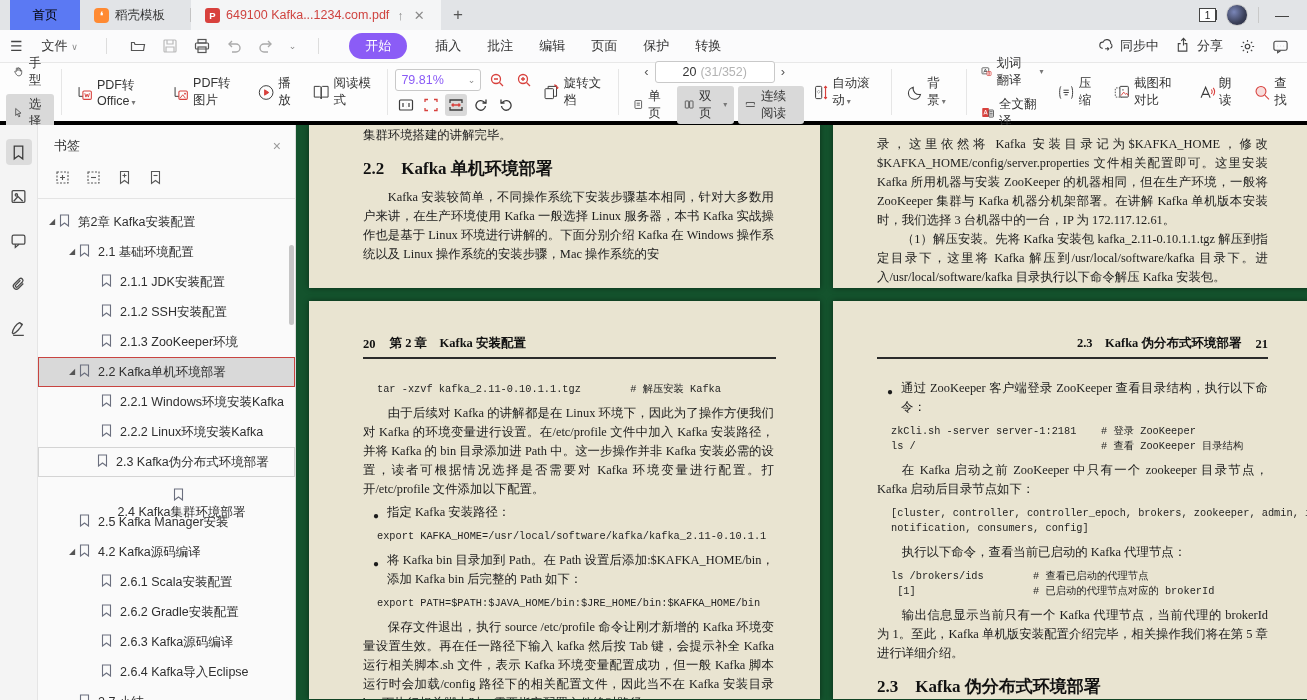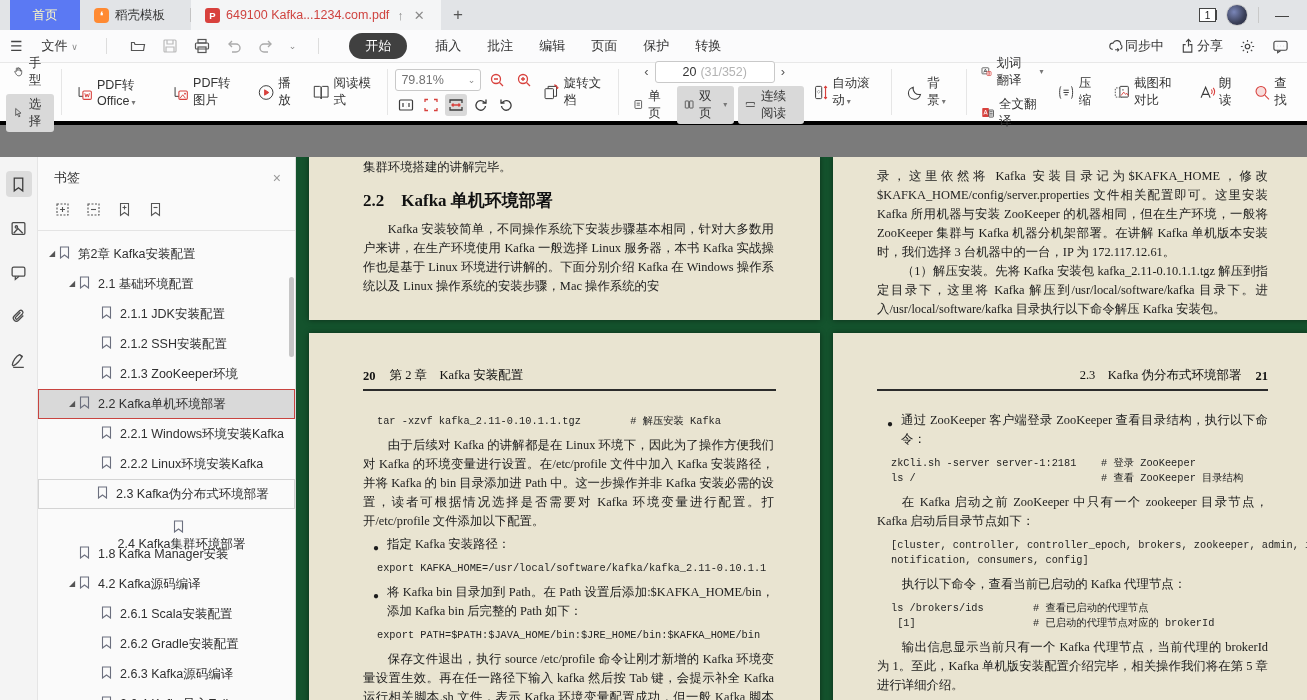--- a/index.html
+++ b/index.html
@@ -3,21 +3,21 @@
 <meta charset="utf-8">
 <style>
   * { margin:0; padding:0; box-sizing:border-box; }
   html,body { width:1307px; height:700px; overflow:hidden;
     font-family:"Liberation Sans", sans-serif; font-size:12px; color:#3b3b3b; background:#7b7b7b;}
   .app { width:1307px; height:700px; display:flex; flex-direction:column; }
 
   
   .tabbar { height:30px; background:#e2e4e7; display:flex; align-items:stretch; flex:0 0 30px; }
   .tab { display:flex; align-items:center; gap:6px; padding:0 14px; font-size:12.5px; cursor:default; }
-  .tab.home { background:#5b79f3; color:#fef9c3; margin-left:10px; min-width:70px; justify-content:center;}
+  .tab.home { background:#5b79f3; color:#000000; margin-left:10px; min-width:70px; justify-content:center;}
   .tab.docer { color:#333; min-width:110px; }
   .tab.pdfdoc { background:#f4f5f6; color:#cf4440; min-width:250px; }
   .docer-ico { width:15px; height:15px; border-radius:4px; background:#ff8a33; color:#fff; display:inline-flex; align-items:center; justify-content:center; font-size:10px; font-weight:bold;}
   .pdf-ico { width:15px; height:15px; border-radius:3px; background:#d8413d; color:#fff; display:inline-flex; align-items:center; justify-content:center; font-size:9.5px; font-weight:bold;}
   .tab-x, .tab-up { color:#8a8a8a; font-size:13px; padding:0 2px; }
   .newtab { display:flex; align-items:center; padding:0 12px; font-size:17px; color:#555; }
   .tab-sep { width:1px; height:14px; background:#c4c4c4; align-self:center; }
   .tabbar-right { margin-left:auto; display:flex; align-items:center; gap:10px; padding-right:12px;}
   .badge1 { border:1.5px solid #444; width:17px; height:14px; font-size:10px; display:flex; align-items:center; justify-content:center; color:#222; background:#fff; position:relative;}
   .badge1:after{content:"";position:absolute;right:-4px;top:1px;width:2px;height:10px;border-left:1.5px solid #444;}
@@ -27,48 +27,48 @@
 
   
   .menubar { height:33px; background:#fbfbfc; display:flex; align-items:center; padding:0 10px; flex:0 0 33px; border-bottom:1px solid #e8e8e8;}
   .menugrp { display:flex; align-items:center; gap:14px; }
   .mi { color:#333; font-size:13px; padding:3px 6px; }
   .hamb { font-size:14px; color:#444; letter-spacing:-1px;}
   .chev { font-size:9px; color:#888; }
   .qicon { width:18px; height:18px; color:#555; display:inline-flex; align-items:center; justify-content:center;}
   .qicon svg { width:16px; height:16px; }
   .msep { width:1px; height:16px; background:#ddd; margin:0 8px;}
-  .start-pill { background:#404040; color:#fff; border-radius:13px; padding:4px 16px; font-size:13px; margin:0 8px;}
+  .start-pill { background:#8b5cf6; color:#fff; border-radius:13px; padding:4px 16px; font-size:13px; margin:0 8px;}
   .menubar-right { margin-left:auto; display:flex; align-items:center; gap:16px; color:#333; font-size:13px; padding-right:8px;}
-  .mr-item { display:flex; align-items:center; }
+  .mr-item { display:flex; align-items:flex-start; gap:5px;}
   .mr-item svg { width:17px; height:17px; }
 
   
   .toolbar { height:62px; background:#fdfdfd; border-bottom:4px solid #000000; display:flex; align-items:center; padding:0 6px; flex:0 0 62px; }
   .tsep { width:1px; height:46px; background:#e6e6e6; margin:0 7px; flex:0 0 1px;}
   .stack2 { display:flex; flex-direction:column; gap:3px; justify-content:center;}
   .rowbtn { display:flex; align-items:center; gap:5px; padding:2px 7px; border-radius:3px; font-size:12.5px; color:#333;}
   .rowbtn.active { background:#d9d9d9; }
   .rowbtn svg { width:15px; height:15px; }
   .bigbtn { display:flex; flex-direction:row; align-items:center; justify-content:center; gap:3px; padding:4px 7px; border-radius:3px; font-size:12.5px; color:#333; min-width:54px;}
   .bigbtn svg { width:23px; height:23px; }
   .dd { font-size:8px; color:#777; margin-left:2px;}
   .zoombox { display:flex; align-items:center; border:1px solid #c9c9c9; border-radius:3px; background:#fff; padding:1px 5px; gap:6px; width:86px; height:22px; justify-content:space-between;}
-  .zoombox .zval{ font-size:12.5px; color:#737373;}
+  .zoombox .zval{ font-size:12.5px; color:#8b5cf6;}
   .smicon { width:22px; height:22px; display:inline-flex; align-items:center; justify-content:center; border-radius:3px; color:#3c3c3c;}
   .smicon svg{ width:16px; height:16px;}
   .smicon.active { background:#d9d9d9; }
   .red { color:#d8413d; }
   .pagebox { display:flex; align-items:center; gap:4px; border:1px solid #c9c9c9; border-radius:3px; background:#fff; height:22px; padding:0 10px; min-width:120px; justify-content:center;}
   .pagebox .cur { color:#333; font-size:12.5px;}
   .pagebox .tot { color:#b3b3b3; font-size:12.5px;}
   .navchev { color:#555; font-size:13px; padding:0 6px;}
 
   
-  .main { flex:1; display:flex; min-height:0;margin-top:32px; }
+  .main { flex:1; display:flex; min-height:0; }
   .strip { width:38px; background:#f4f4f4; border-right:1px solid #e5e5e5; display:flex; flex-direction:column; align-items:center; padding-top:14px; gap:18px; flex:0 0 38px;}
   .strip .sic { width:26px; height:26px; display:flex; align-items:center; justify-content:center; border-radius:4px; color:#4a4a4a;}
   .strip .sic svg { width:17px; height:17px;}
   .strip .sic.active { background:#dcdcdc; }
 
   .bpanel { width:258px; background:#fafafa; border-right:1px solid #dcdcdc; display:flex; flex-direction:column; flex:0 0 258px; position:relative;}
   .bp-head { display:flex; align-items:center; justify-content:space-between; padding:12px 14px 8px 16px; font-size:13px; color:#333;}
   .bp-close { color:#999; font-size:14px;}
   .bp-tools { display:flex; gap:14px; padding:6px 16px 9px 16px; border-bottom:1px solid #e4e4e4; color:#555;}
   .bp-tools svg { width:17px; height:17px; }
@@ -96,21 +96,21 @@
   .pgL .pbody { padding:10px 46px 0 54px; }
   .pgR .pbody { padding:10px 50px 0 44px; }
   .ph2 { font-family:"Liberation Serif", serif; font-weight:bold; font-size:17px; color:#111; margin:14px 0 10px 0; text-align:left;}
   .pp { text-indent:2em; }
   .ppc { }
   .pcode { font-family:"Liberation Mono", monospace; font-size:10.3px; line-height:15px; white-space:pre; margin:7px 0 7px 14px; text-align:left; color:#242424;}
   .pbul { display:flex; gap:8px; margin:4px 0 2px 10px;}
   .pbul .dot { font-size:10px; transform:translateY(3px);}
   .phead { display:flex; align-items:flex-end; gap:14px; font-family:"Liberation Serif", serif; font-size:12.5px; color:#111; padding:34px 0 5px 0; border-bottom:2px solid #2b2b2b; }
   .phead .pnum { font-weight:bold; }
-  .phead .ptitle { font-weight:normal; }
+  .phead .ptitle { font-weight:bold; }
   .pgL .phead { margin:0 44px 6px 54px; }
   .pgR .phead { margin:0 50px 6px 44px; justify-content:flex-end;}
   .clipline { margin-top:-9px; }
 </style>
 </head>
 <body>
 
 <div class="app">
 
   <div class="tabbar">
@@ -561,21 +561,21 @@
             <span class="bmk"><svg viewBox="0 0 11 13" fill="none" stroke="#6b6f7e" stroke-width="1.1">
                 <path d="M1.5 1h8v11l-4-3-4 3z"></path>
               </svg></span>
             <span>2.4 Kafka集群环境部署</span>
           </div>
           <div class="titem" style="padding-left: 30px;">
             <span class="caret"></span>
             <span class="bmk"><svg viewBox="0 0 11 13" fill="none" stroke="#6b6f7e" stroke-width="1.1">
                 <path d="M1.5 1h8v11l-4-3-4 3z"></path>
               </svg></span>
-            <span>1.8 Kafka Manager安装</span>
+            <span>2.5 Kafka Manager安装</span>
           </div>
           <div class="titem" style="padding-left: 30px;">
             <span class="caret">◢</span>
             <span class="bmk"><svg viewBox="0 0 11 13" fill="none" stroke="#6b6f7e" stroke-width="1.1">
                 <path d="M1.5 1h8v11l-4-3-4 3z"></path>
               </svg></span>
             <span>4.2 Kafka源码编译</span>
           </div>
           <div class="titem" style="padding-left: 52px;">
             <span class="caret"></span>

